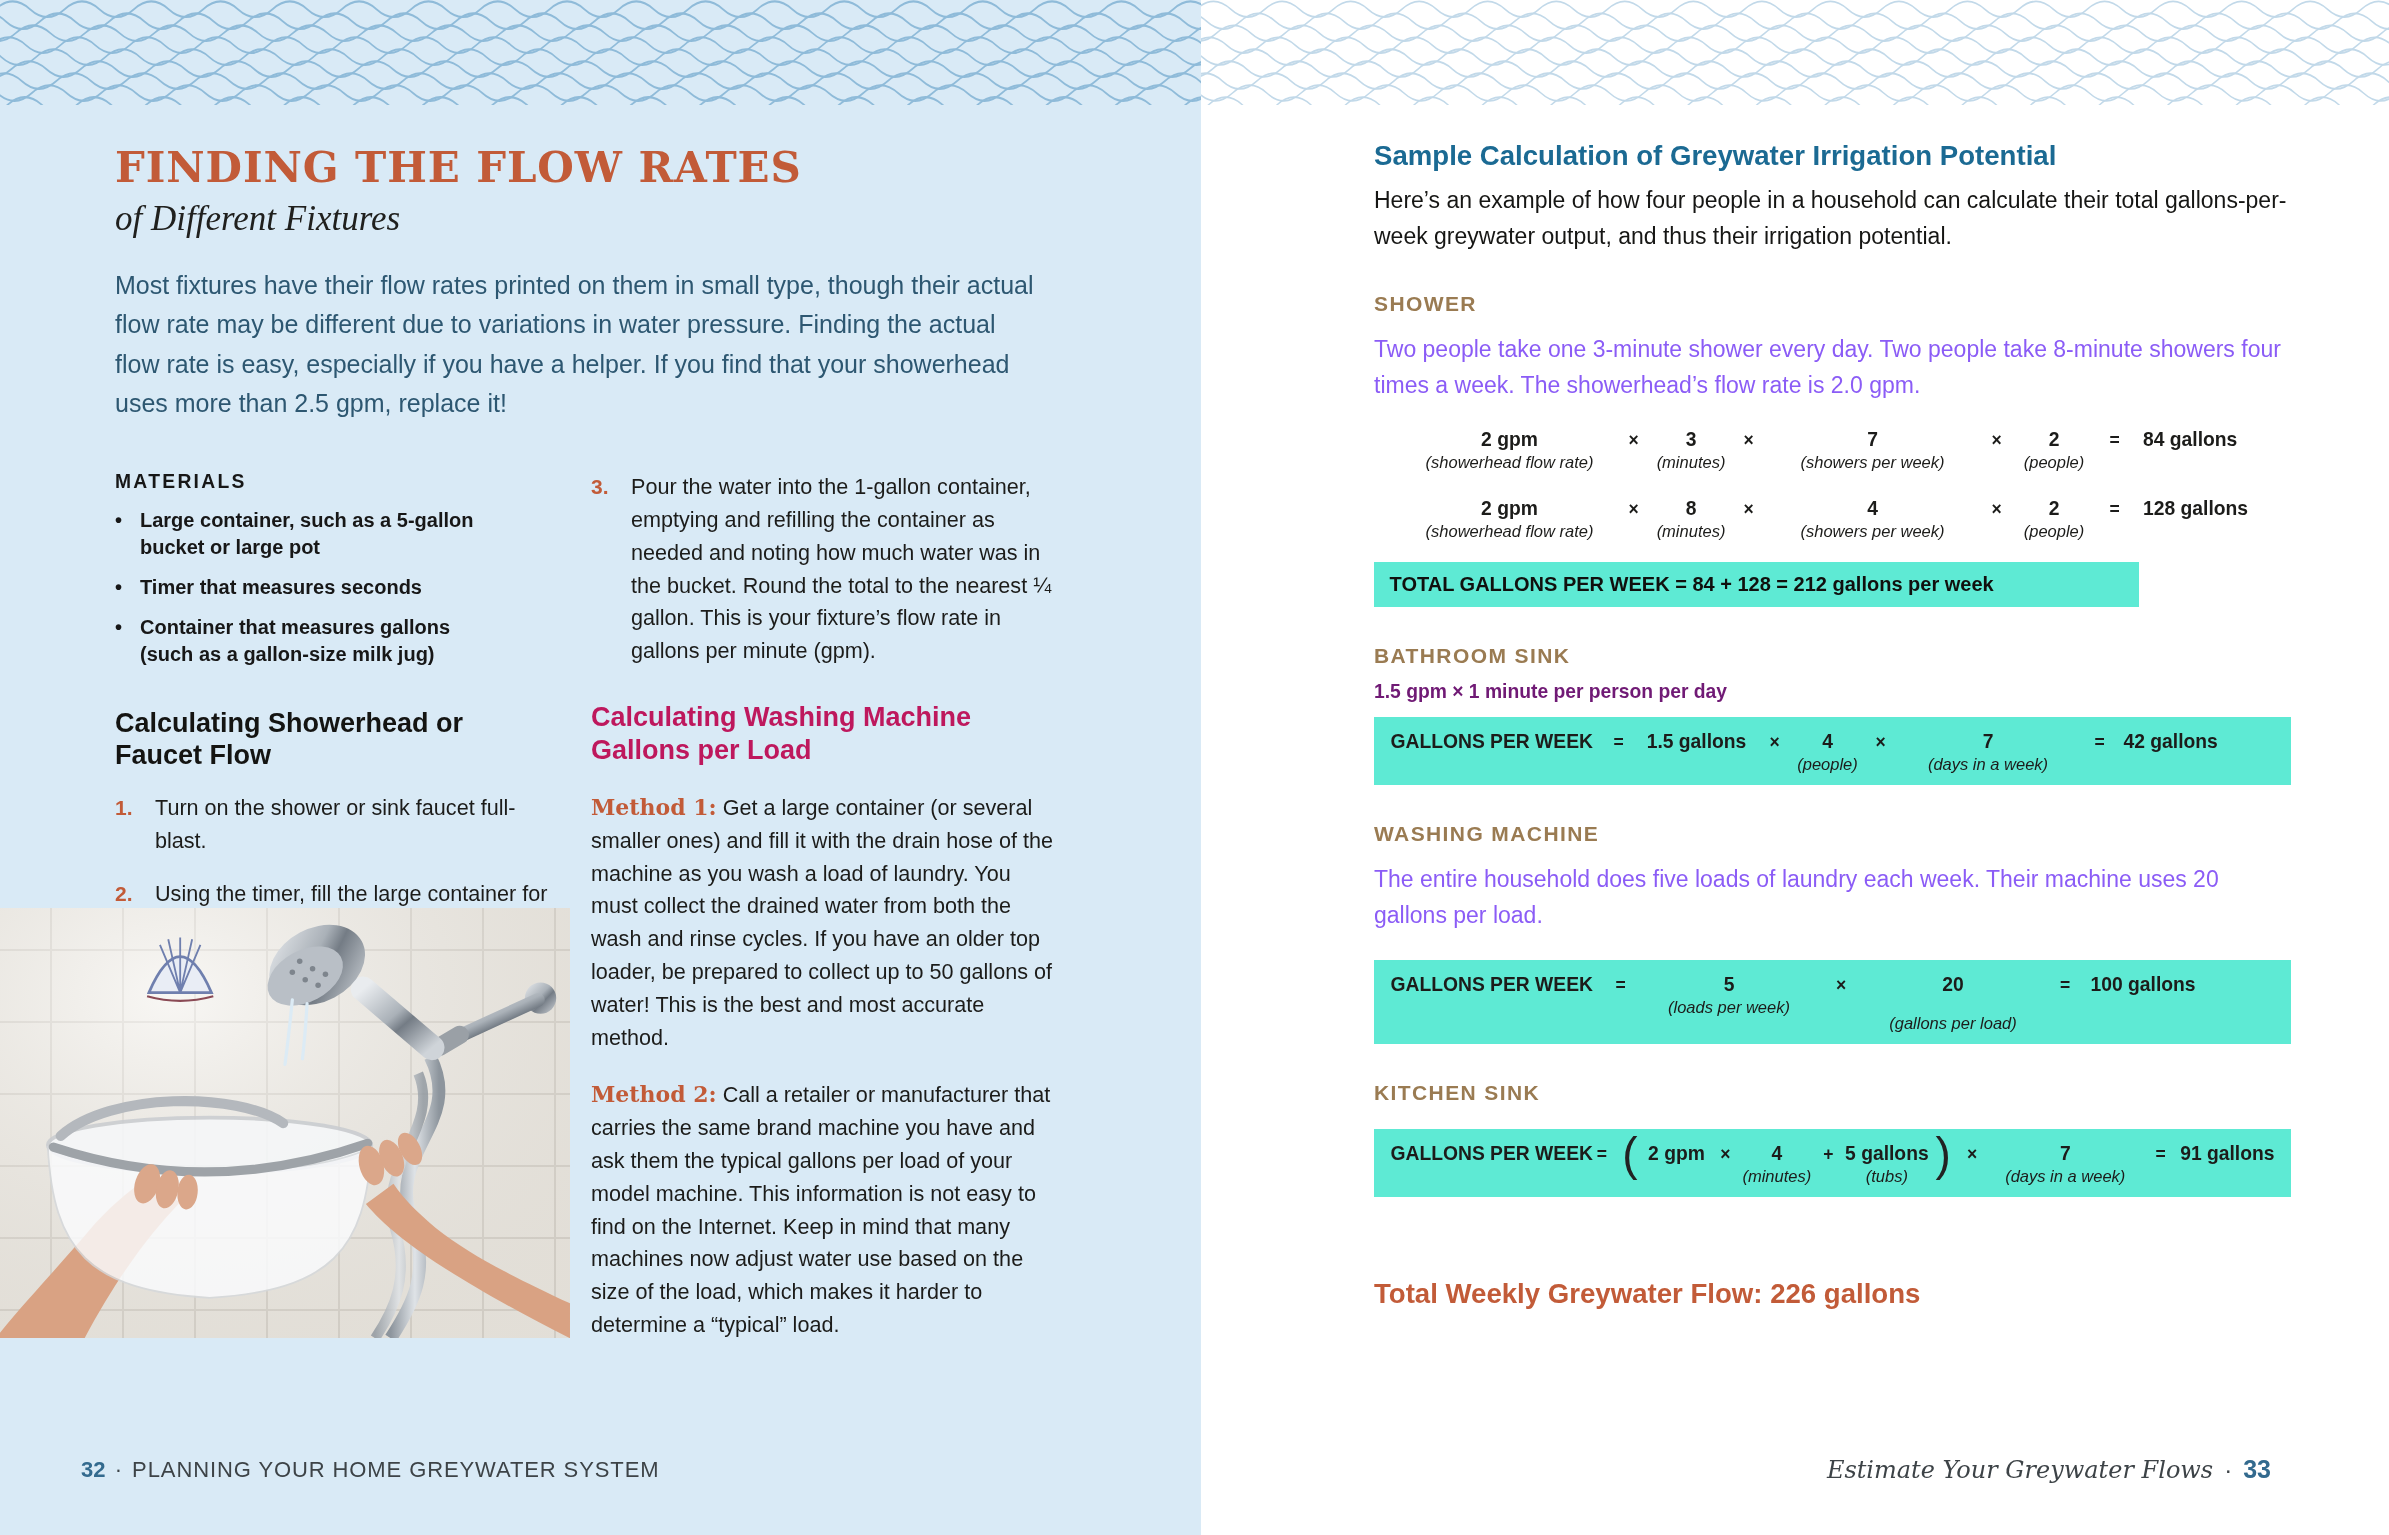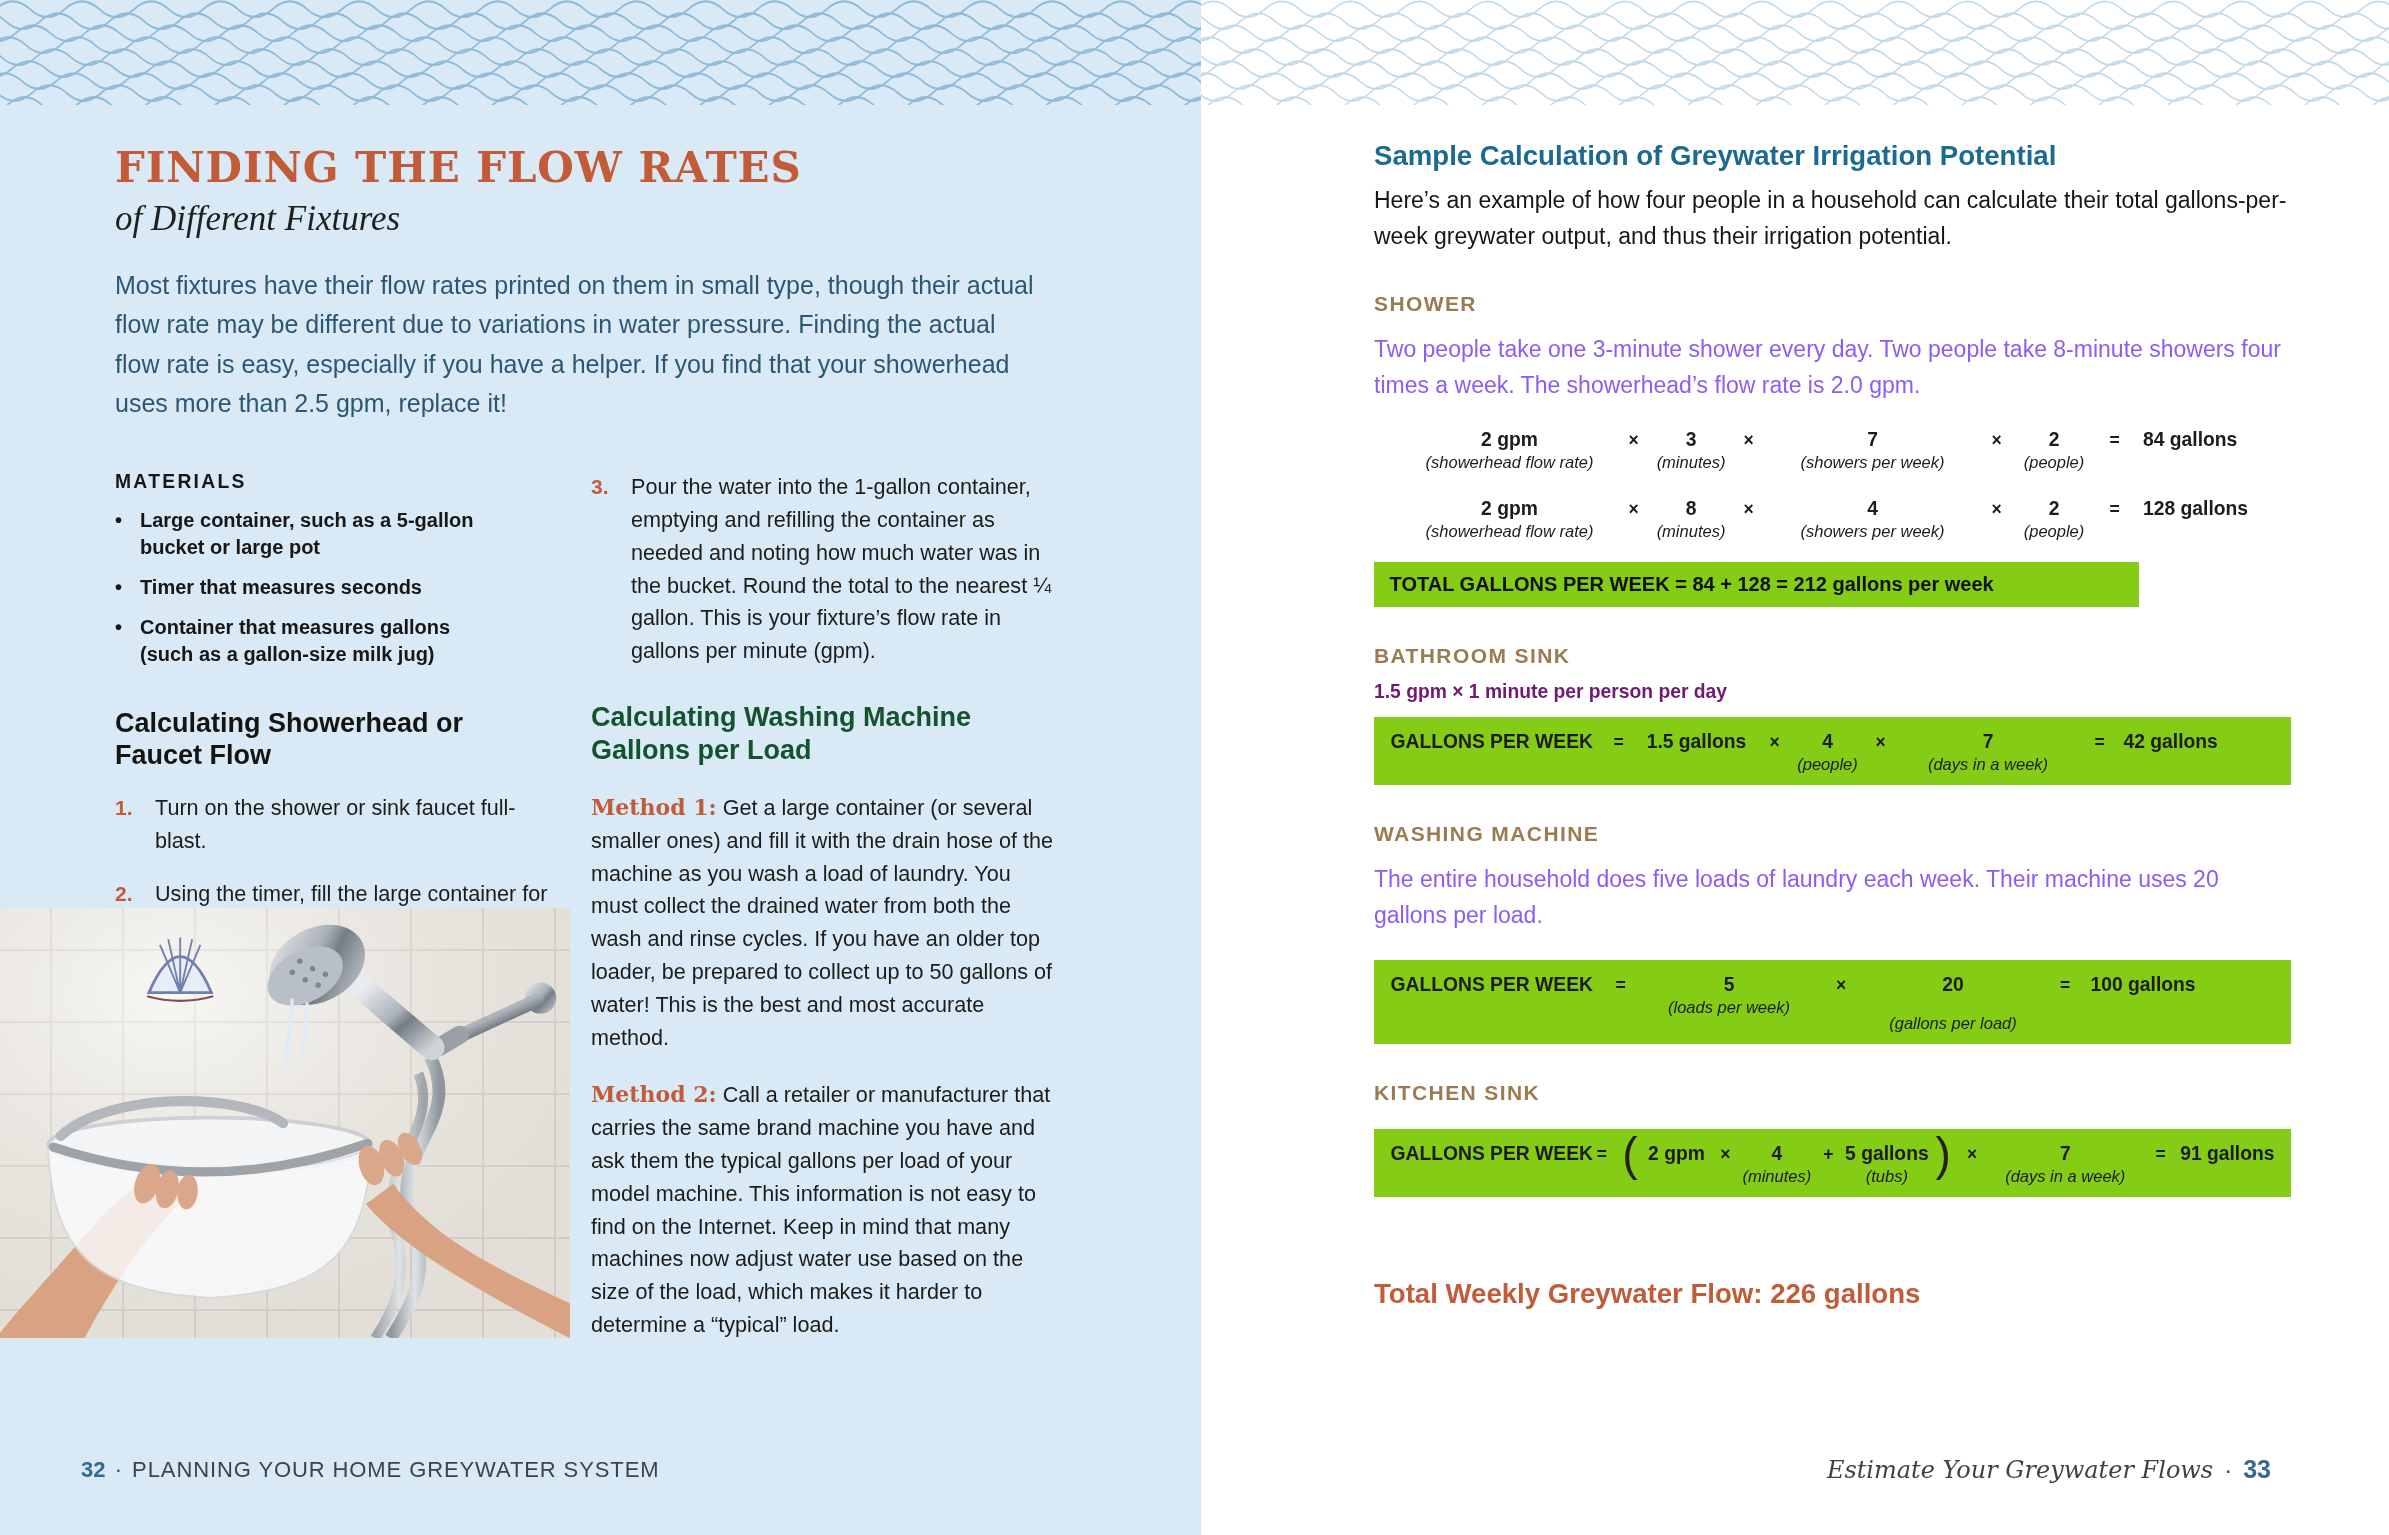--- a/index.html
+++ b/index.html
@@ -20,21 +20,21 @@
 
   .cols { display:flex; margin-top:48px; }
   .col-a { width:434px; margin-right:42px; }
   .col-b { width:471px; }
 
   .materials-h { font-size:19.3px; font-weight:bold; letter-spacing:2.3px; color:#171717; margin-bottom:5.5px; }
   .bullet { display:flex; margin:13.8px 0; font-weight:bold; font-size:20px; line-height:1.33; color:#171717; width:375px; }
   .bdot { width:25px; flex:none; }
 
   .subhead { font-size:27px; font-weight:bold; line-height:1.22; color:#141412; margin-top:39px; width:368px; }
-  .subhead-b { font-size:27px; font-weight:bold; line-height:1.22; color:#14532d; margin-top:33px; width:395px; }
+  .subhead-b { font-size:27px; font-weight:bold; line-height:1.22; color:#be185d; margin-top:33px; width:395px; }
 
   .step { display:flex; margin-top:20px; }
   .stepnum { width:40px; flex:none; font-weight:bold; color:#c25b38; font-size:21px; line-height:1.5; }
   .steptext { font-size:21.6px; line-height:1.52; color:#1c1c1a; }
 
   .method { margin-top:24px; font-size:21.6px; line-height:1.52; color:#1c1c1a; }
   .mlabel { font-family:"DejaVu Serif", serif; font-weight:bold; color:#c25b38; font-size:22px; }
 
   
   .photo { position:absolute; left:0; top:908px; width:570px; height:430px;
@@ -59,21 +59,21 @@
 
   .eqrow { display:flex; align-items:flex-start; margin-top:24px; margin-left:37px; }
   .term { display:flex; flex-direction:column; align-items:center; text-align:center; }
   .term .tv { font-weight:bold; font-style:normal; font-size:19.3px; line-height:24px; }
   .term .tl { font-style:italic; font-weight:normal; font-size:16.5px; line-height:21px; color:#1c1c1a; }
   .op { font-weight:bold; font-size:17.5px; line-height:24px; text-align:center; }
   .result { font-weight:bold; font-size:19.3px; line-height:24px; white-space:nowrap; }
 
   .w-t1 { width:197px; } .w-op { width:51px; } .w-min { width:64px; } .w-spw { width:197px; } .w-ppl { width:64px; } .w-eq { width:57px; }
 
-  .band { background:#84cc16; }
+  .band { background:#5eead4; }
   .total-band { margin-top:20px; width:765px; padding:11px 15.6px; font-weight:bold; font-size:20px; color:#10100e; }
   .calc-band { margin-top:14.7px; width:917px; display:flex; align-items:flex-start; padding:13px 16.5px 10px; }
   .band-label { font-weight:bold; font-size:19.3px; line-height:24px; white-space:nowrap; }
   .formula-line { margin-top:13px; font-weight:bold; font-size:19.3px; color:#701a75; }
   .paren { font-size:46px; font-weight:normal; line-height:35px; position:relative; top:-4.6px; color:#222; width:26px; text-align:center; }
 
   .rp-total { margin-top:81px; font-size:27.6px; font-weight:bold; color:#c25b38; }
 
   .rp-footer { position:absolute; right:118px; top:1455px; text-align:right; font-family:"DejaVu Serif", serif; font-style:italic; font-size:24px; color:#3d4347; }
   .rp-footer .pnum { font-family:"Liberation Sans", sans-serif; font-style:normal; font-weight:bold; color:#336a8e; font-size:25px;text-align:center; }

